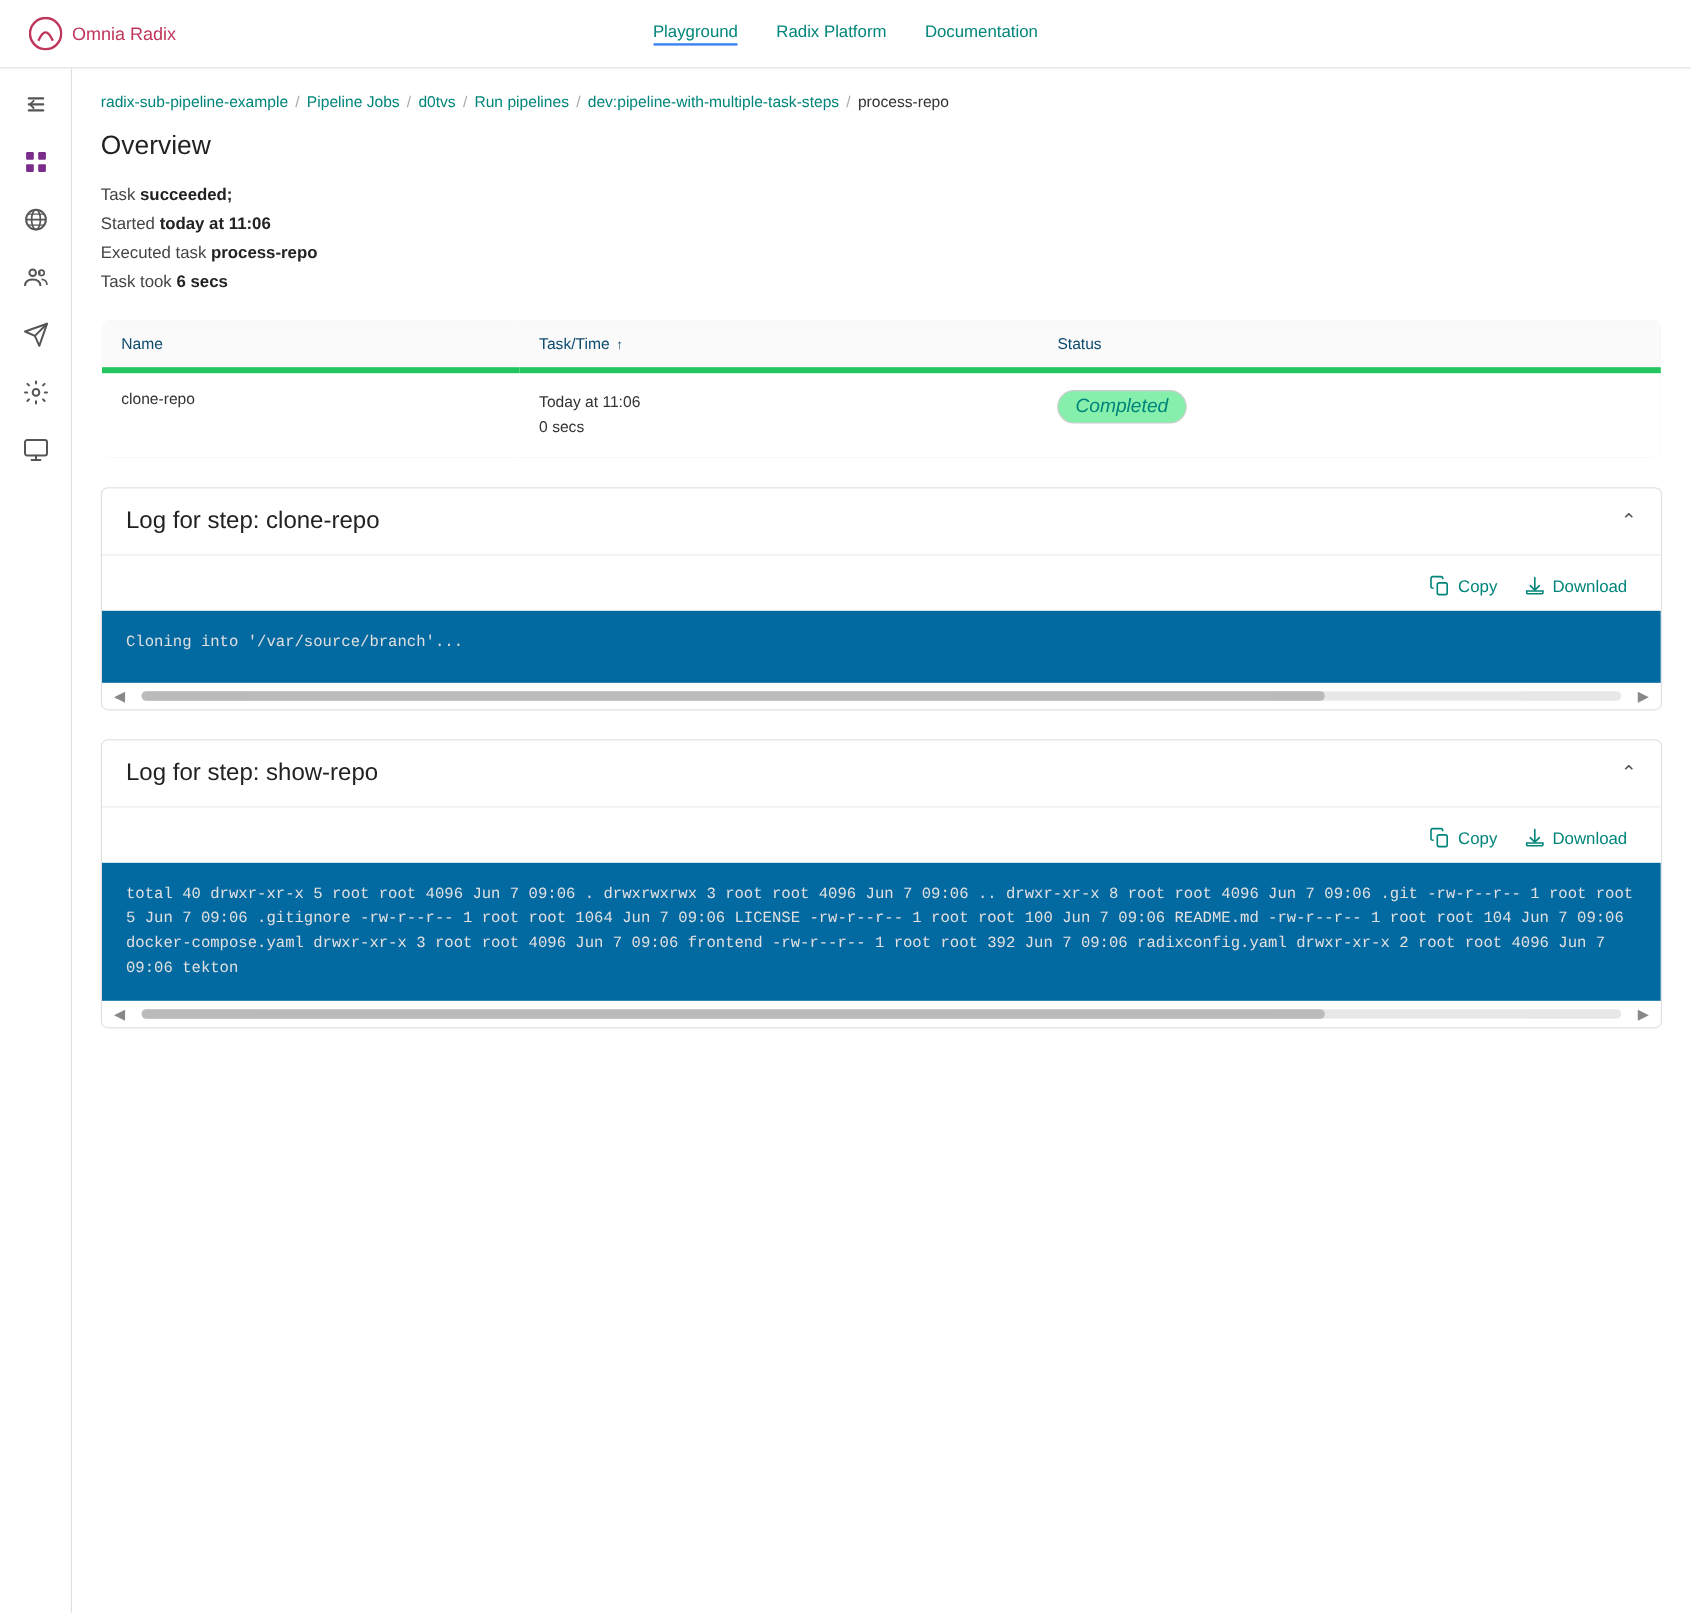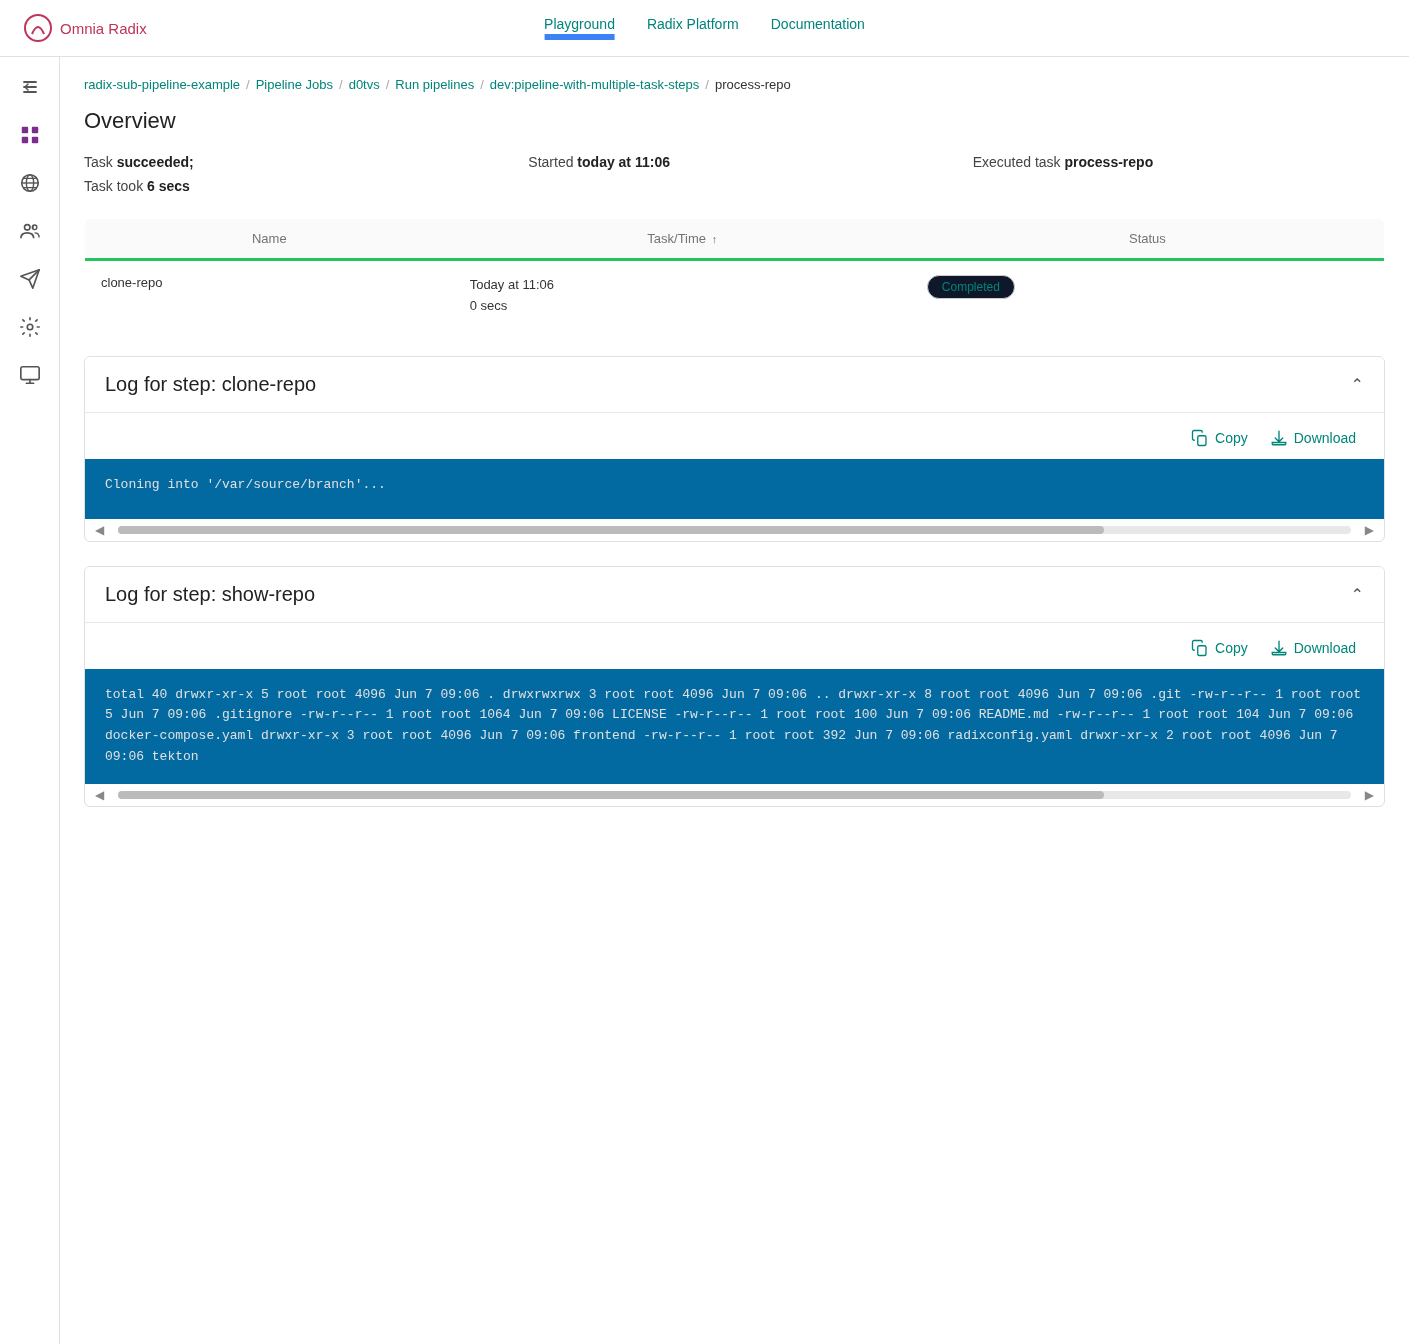--- a/index.html
+++ b/index.html
@@ -33,21 +33,21 @@
       left: 50%;
       transform: translateX(-50%);
     }
     .nav-link {
       color: #00857a;
       text-decoration: none;
       font-size: 14px;
       padding-bottom: 4px;
     }
     .nav-link.active {
-      border-bottom: 6px solid #3b82f6;
+      border-bottom: 2px solid #3b82f6;
       padding-bottom: 2px;
     }
 
     
     .layout {
       display: flex;
       height: calc(100vh - 57px);
     }
 
     
@@ -112,62 +112,63 @@
 
     
     .overview-title {
       font-size: 22px;
       font-weight: 500;
       margin-bottom: 20px;
       color: #222;
     }
     .task-info {
       display: grid;
-      grid-template-columns: 1fr 1fr 1fr;
+      grid-template-columns: 1fr;
       gap: 8px 32px;
       margin-bottom: 24px;
     }
     .task-info-item { font-size: 14px; color: #444; }
     .task-info-item strong { font-weight: 600; color: #222; }
 
     
     .steps-table {
       width: 100%;
       border-collapse: collapse;
       border: 1px solid #e0e0e0;
       border-radius: 6px;
       overflow: hidden;
       margin-bottom: 24px;
     }
     .steps-table th {
-      text-align: center;
+      text-align: left;
       padding: 12px 16px;
       font-size: 13px;
       font-weight: 500;
-      color: #737373;
+      color: #0c4a6e;
       background: #fafafa;
-      border-bottom: 3px solid #22c55e;
+      border-bottom: 5px solid #22c55e;
     }
     .steps-table td {
       padding: 14px 16px;
       font-size: 13px;
       color: #333;
       border-bottom: 1px solid #f0f0f0;
       vertical-align: top;
     }
     .steps-table tr:last-child td { border-bottom: none; }
     .sort-indicator { font-size: 11px; margin-left: 2px; }
     .status-badge {
       display: inline-block;
       padding: 4px 14px;
       border: 1px solid #ccc;
       border-radius: 16px;
-      font-size: 12px;
+      font-size: 16px;
       color: #00857a;
-      background: #0f172a;
+      background: #86efac;
+      font-style: italic;
     }
     .datetime-cell { line-height: 1.6; }
 
     
     .log-section {
       border: 1px solid #e0e0e0;
       border-radius: 6px;
       margin-bottom: 24px;
       overflow: hidden;
     }

